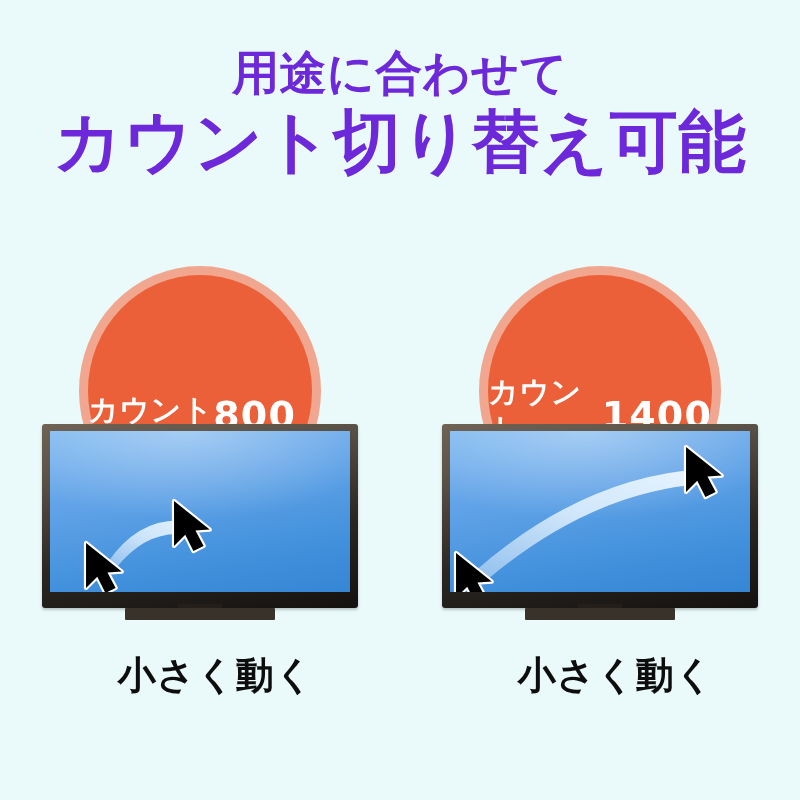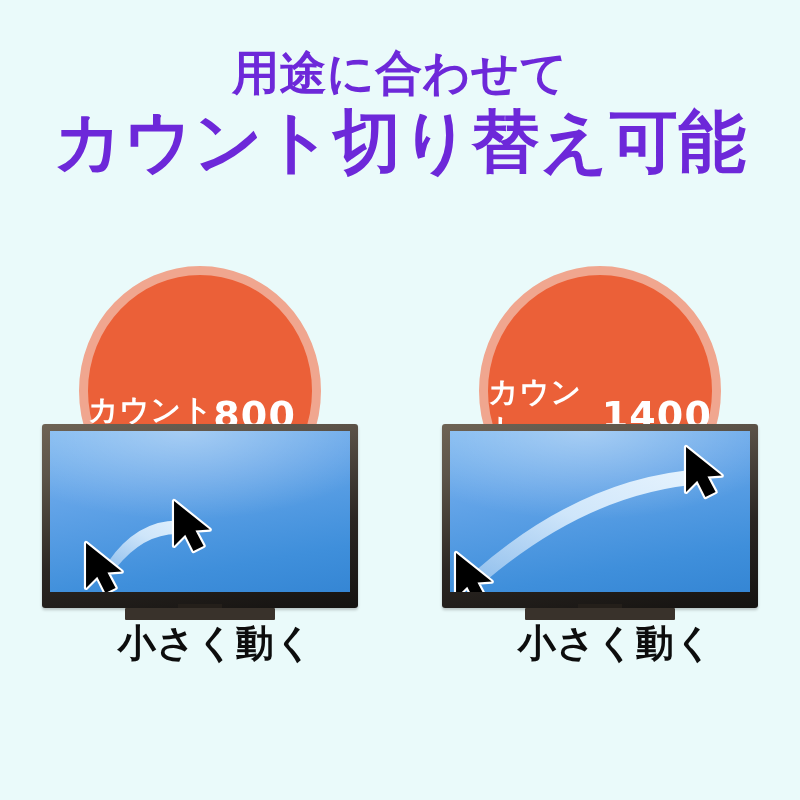--- a/index.html
+++ b/index.html
@@ -109,21 +109,21 @@
     height:7px;
     background:#241f1a;
   }
 
   
   .screen-svg{ position:absolute; inset:0; width:100%; height:100%; }
 
   
   .caption{
     position:absolute;
-    left:0; top:618px;
+    left:0; top:650px;
     width:400px;
     text-align:center;
     color:#0d0d0d;
     font-size:38px;
     font-weight:bold;
     letter-spacing:0.02em;
     padding-left:32px;
   }
 </style>
 </head>

